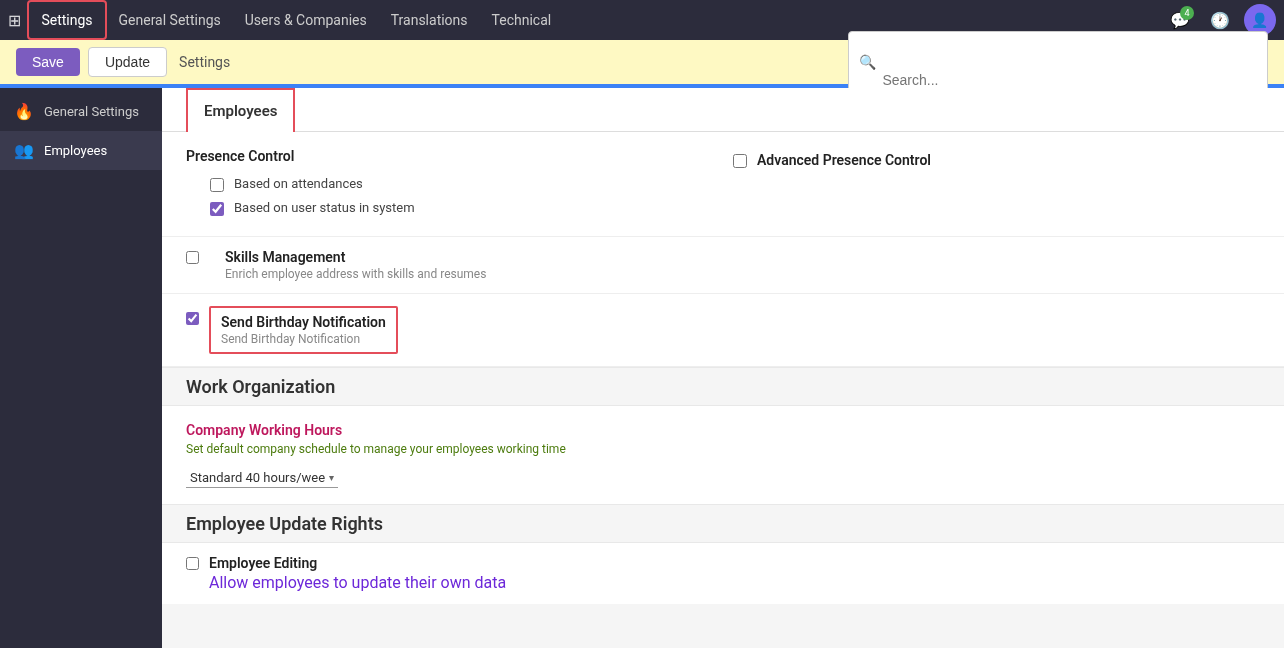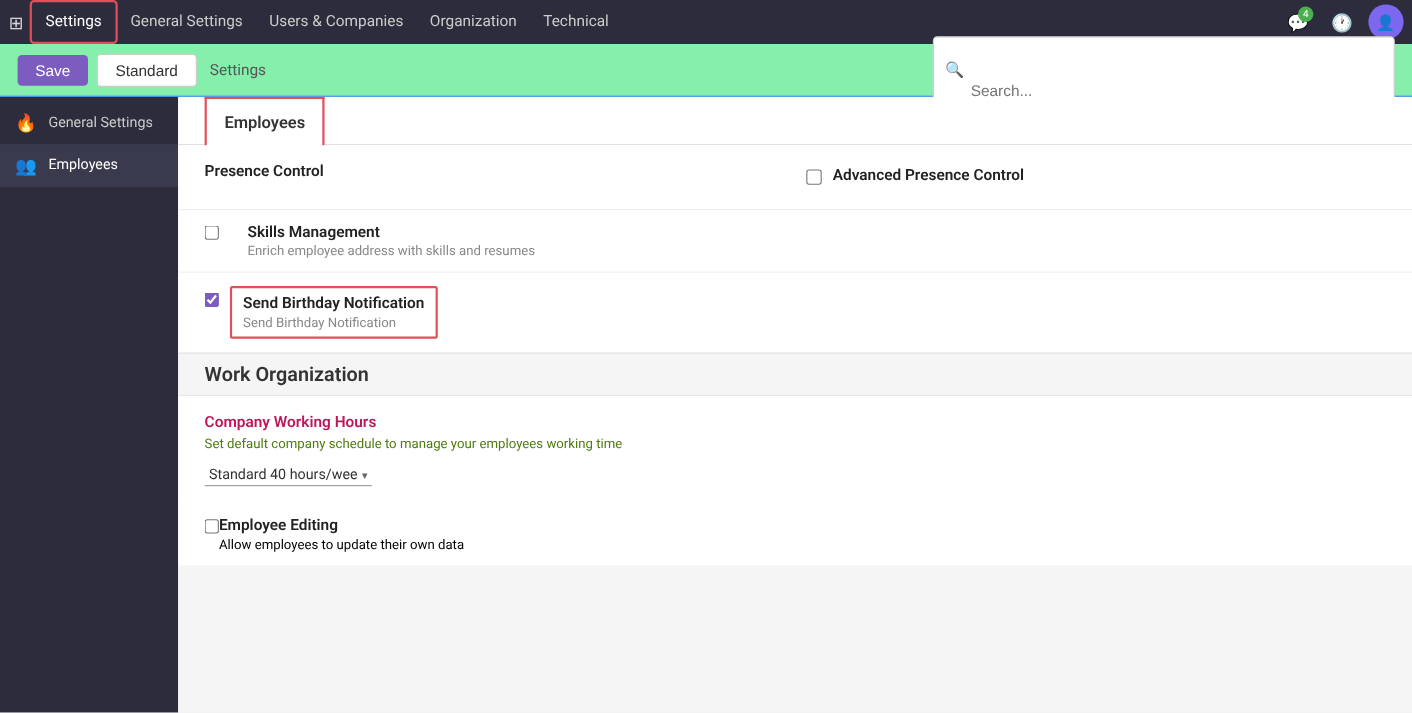--- a/index.html
+++ b/index.html
@@ -65,27 +65,27 @@
       border-radius: 50%;
       background: #7b68ee;
       display: flex; align-items: center; justify-content: center;
       color: #fff;
       font-size: 14px;
       cursor: pointer;
     }
 
     
     .toolbar {
-      background: #86efac;
+      background: #fef9c3;
       height: 48px;
       display: flex;
       align-items: center;
       padding: 0 16px;
       gap: 8px;
-      border-bottom: 1px solid #3b82f6;
+      border-bottom: 4px solid #3b82f6;
     }
     .btn-save {
       background: #7c5cbf;
       color: #fff;
       border: none;
       border-radius: 4px;
       padding: 6px 16px;
       cursor: pointer;
       font-size: 14px;
       font-weight: 500;
@@ -292,23 +292,24 @@
       gap: 4px;
     }
     .dropdown-arrow { font-size: 10px; color: #666; }
 
     
     .update-rights-section {
       padding: 12px 24px;
       background: #fff;
       display: flex;
       align-items: flex-start;
+      gap: 10px;
     }
     .update-title { font-size: 14px; font-weight: 600; color: #222; margin-bottom: 2px; }
-    .update-desc { font-size: 12px; color: #000000; }
+    .update-desc { font-size: 16px; color: #6d28d9; }
 
     
     input[type="checkbox"]:checked {
       accent-color: #7c5cbf;
     }
   </style>
 </head>
 <body>
 
 <nav class="top-nav">
@@ -316,21 +317,21 @@
   <div class="nav-item active" style="color:#fff; border: 2px solid #e44d5a; border-radius:4px;">
     <span>Settings</span>
   </div>
   <div class="nav-item">
     <span>General Settings</span>
   </div>
   <div class="nav-item">
     <span>Users &amp; Companies</span>
   </div>
   <div class="nav-item">
-    <span>Organization</span>
+    <span>Translations</span>
   </div>
   <div class="nav-item">
     <span>Technical</span>
   </div>
   <div class="spacer"></div>
   <div class="nav-icons">
     <div class="icon-btn">
       <span>💬</span>
       <span class="badge">4</span>
     </div>
@@ -338,21 +339,21 @@
       <span>🕐</span>
     </div>
     <div class="avatar-circle">
       <span>👤</span>
     </div>
   </div>
 </nav>
 
 <div class="toolbar">
   <button class="btn-save">Save</button>
-  <button class="btn-discard">Standard</button>
+  <button class="btn-discard">Update</button>
   <span class="toolbar-title">Settings</span>
   <div class="spacer"></div>
   <div class="search-box">
     <span class="search-icon">🔍</span>
     <input type="text" placeholder="Search..." style="">
   </div>
 </div>
 
 <div class="main-layout">
 
@@ -371,20 +372,30 @@
 
     <div class="section-tab-header">
       <div class="section-tab">
         <span>Employees</span>
       </div>
     </div>
 
     <div class="presence-section">
       <div class="presence-left">
         <div class="setting-title">Presence Control</div>
+        <div class="sub-checkboxes">
+          <div class="checkbox-row">
+            <input type="checkbox" id="cb-attendance" style="">
+            <label class="cb-label" for="cb-attendance">Based on attendances</label>
+          </div>
+          <div class="checkbox-row">
+            <input type="checkbox" id="cb-user-status" checked="" style="">
+            <label class="cb-label" for="cb-user-status">Based on user status in system</label>
+          </div>
+        </div>
       </div>
       <div class="presence-right">
         <div class="checkbox-row">
           <input type="checkbox" id="cb-advanced" style="">
           <div>
             <div class="setting-title">Advanced Presence Control</div>
           </div>
         </div>
       </div>
     </div>
@@ -411,20 +422,23 @@
 
     <div class="work-org-section">
       <div class="work-org-title">Company Working Hours</div>
       <div class="work-org-desc">Set default company schedule to manage your employees working time</div>
       <div class="dropdown-select">
         <span>Standard 40 hours/wee</span>
         <span class="dropdown-arrow">▾</span>
       </div>
     </div>
 
+    <div class="setting-group-label">
+      <span>Employee Update Rights</span>
+    </div>
 
     <div class="update-rights-section">
       <input type="checkbox" id="cb-editing" style="margin-top: 2px; flex-shrink: 0;">
       <div>
         <div class="update-title">Employee Editing</div>
         <div class="update-desc">Allow employees to update their own data</div>
       </div>
     </div>
 
   </main>

